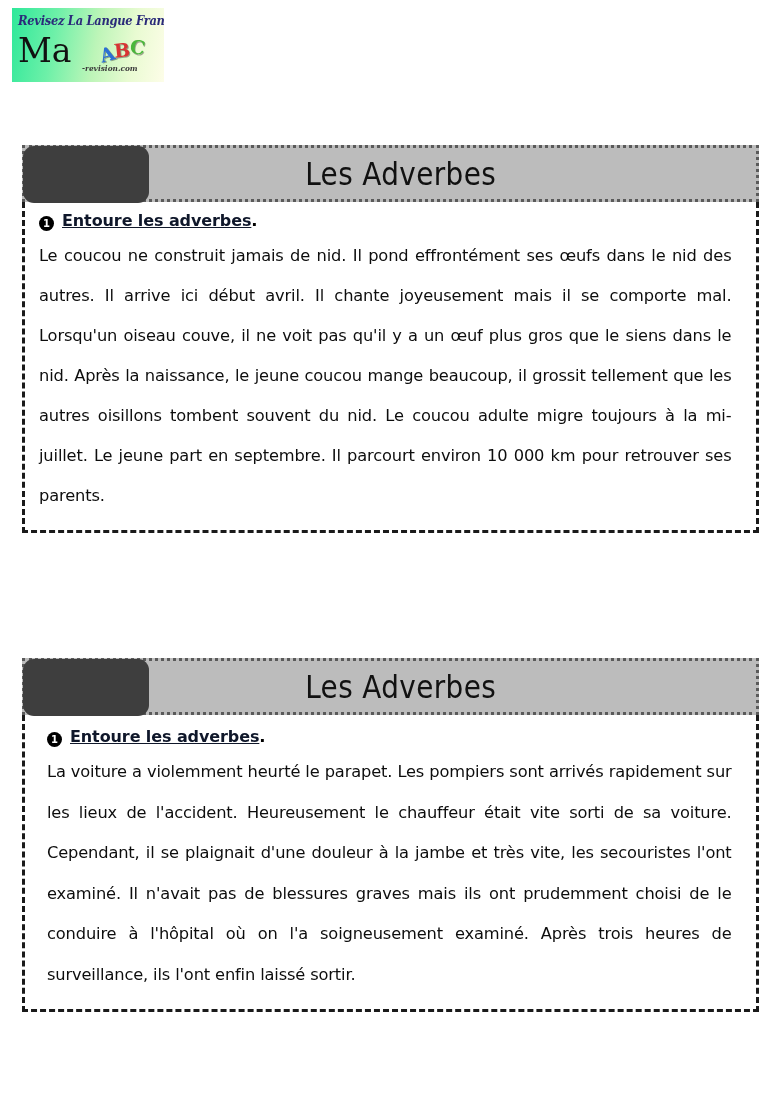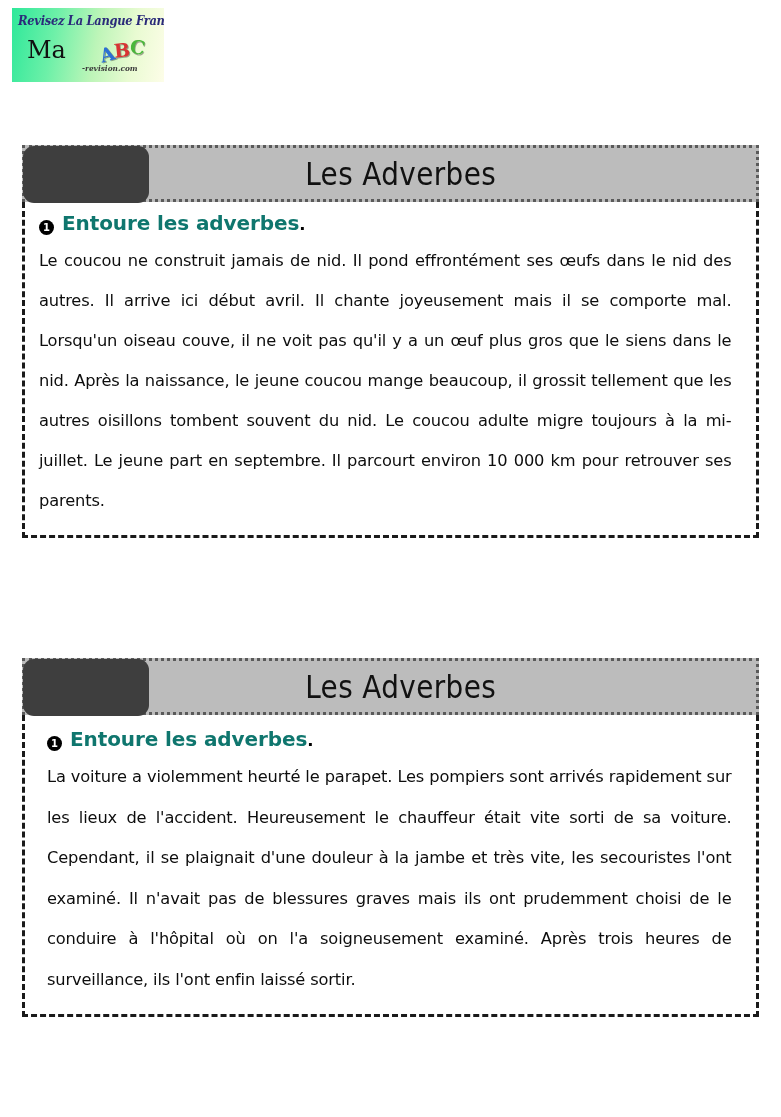--- a/index.html
+++ b/index.html
@@ -34,24 +34,24 @@
     font-weight: bold;
     font-size: 11.5px;
     letter-spacing: -0.3px;
     color: #2b2b7a;
     white-space: nowrap;
     transform: scaleY(1.12);
     transform-origin: left top;
   }
   .logo-brand {
     position: absolute;
-    left: 15px;
+    left: 6px;
     top: 26px;
     font-family: "DejaVu Serif", serif;
-    font-size: 24px;
+    font-size: 33px;
     line-height: 33px;
     color: #111111;
     letter-spacing: 0px;
   }
   .logo-domain {
     position: absolute;
     left: 70px;
     top: 55px;
     font-family: "DejaVu Serif", serif;
     font-weight: bold;
@@ -142,23 +142,24 @@
     font-size: 10px;
     font-weight: bold;
     line-height: 15px;
     text-align: center;
     margin-right: 8px;
     flex: none;
     position: relative;
     top: 1px;
   }
   .instruction-text {
-    font-size: 20px;
-    font-weight: bold;
-    color: #0f766e;
+    font-size: 16px;
+    font-weight: bold;
+    color: #0f172a;
+    text-decoration: underline;
     letter-spacing: -0.1px;
   }
   .instruction-period {
     font-size: 16.5px;
     font-weight: bold;
     color: #000000;
   }
   .passage {
     font-family: "DejaVu Sans", sans-serif;
     font-size: 16.5px;

